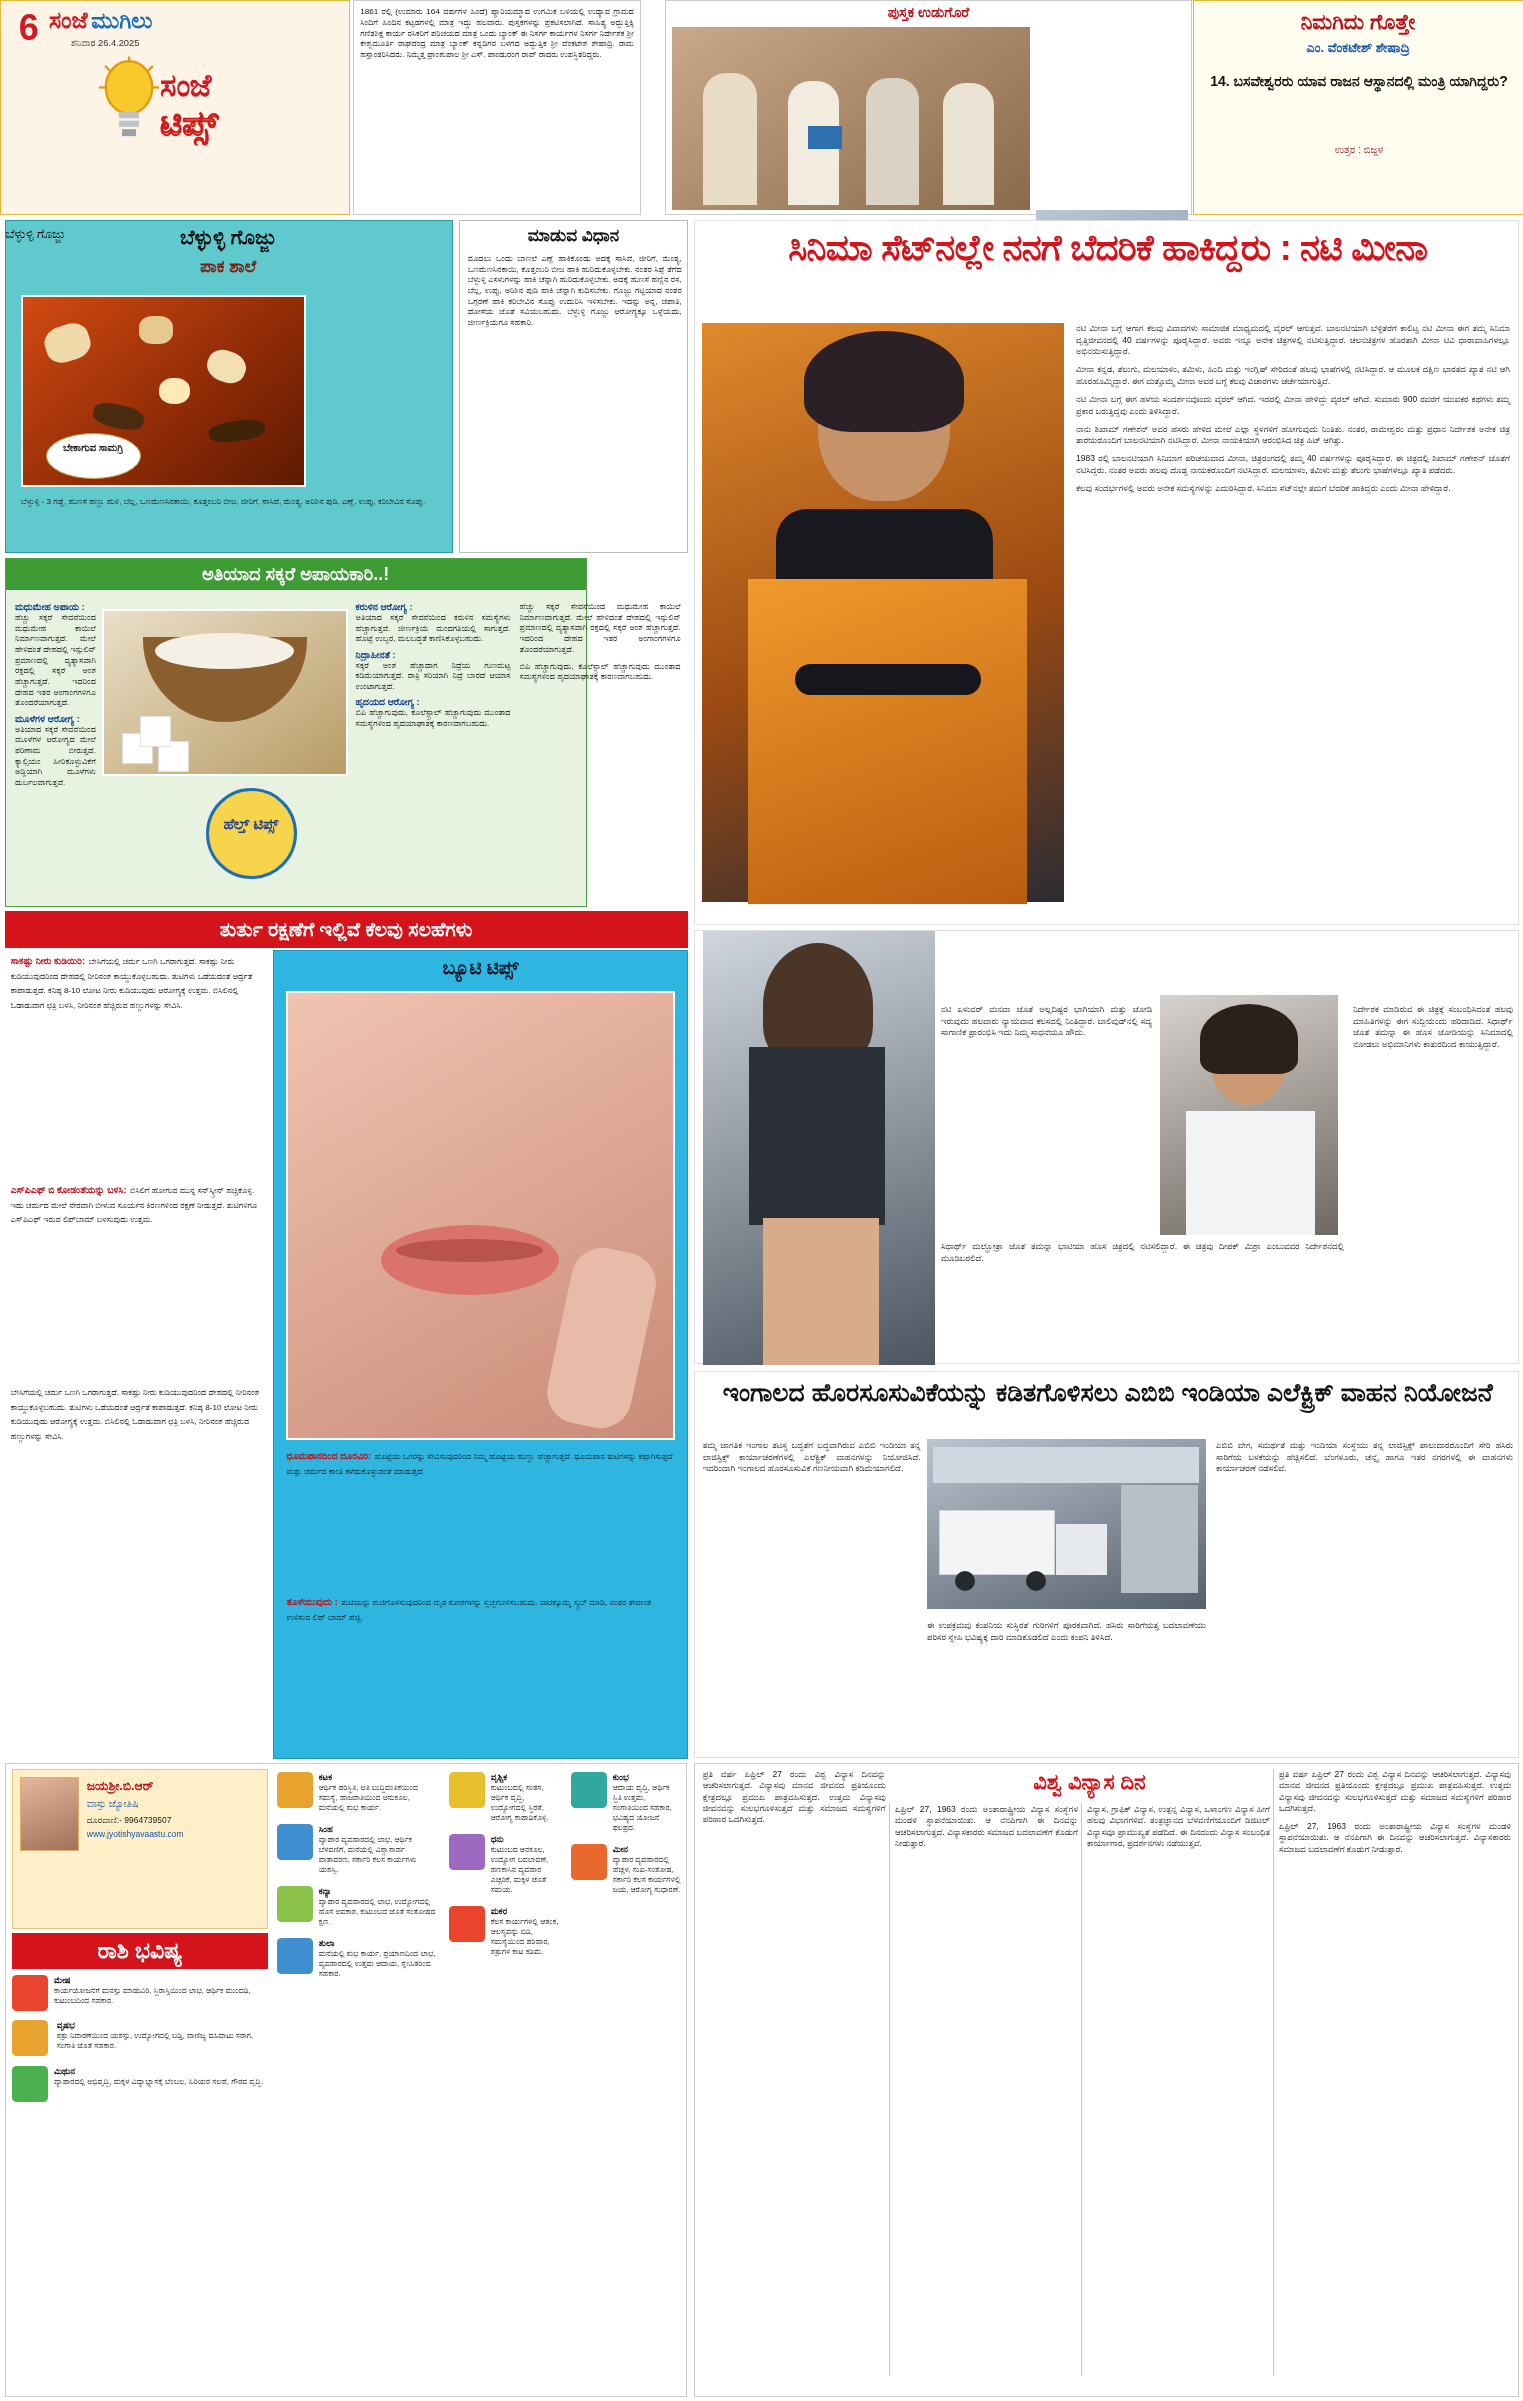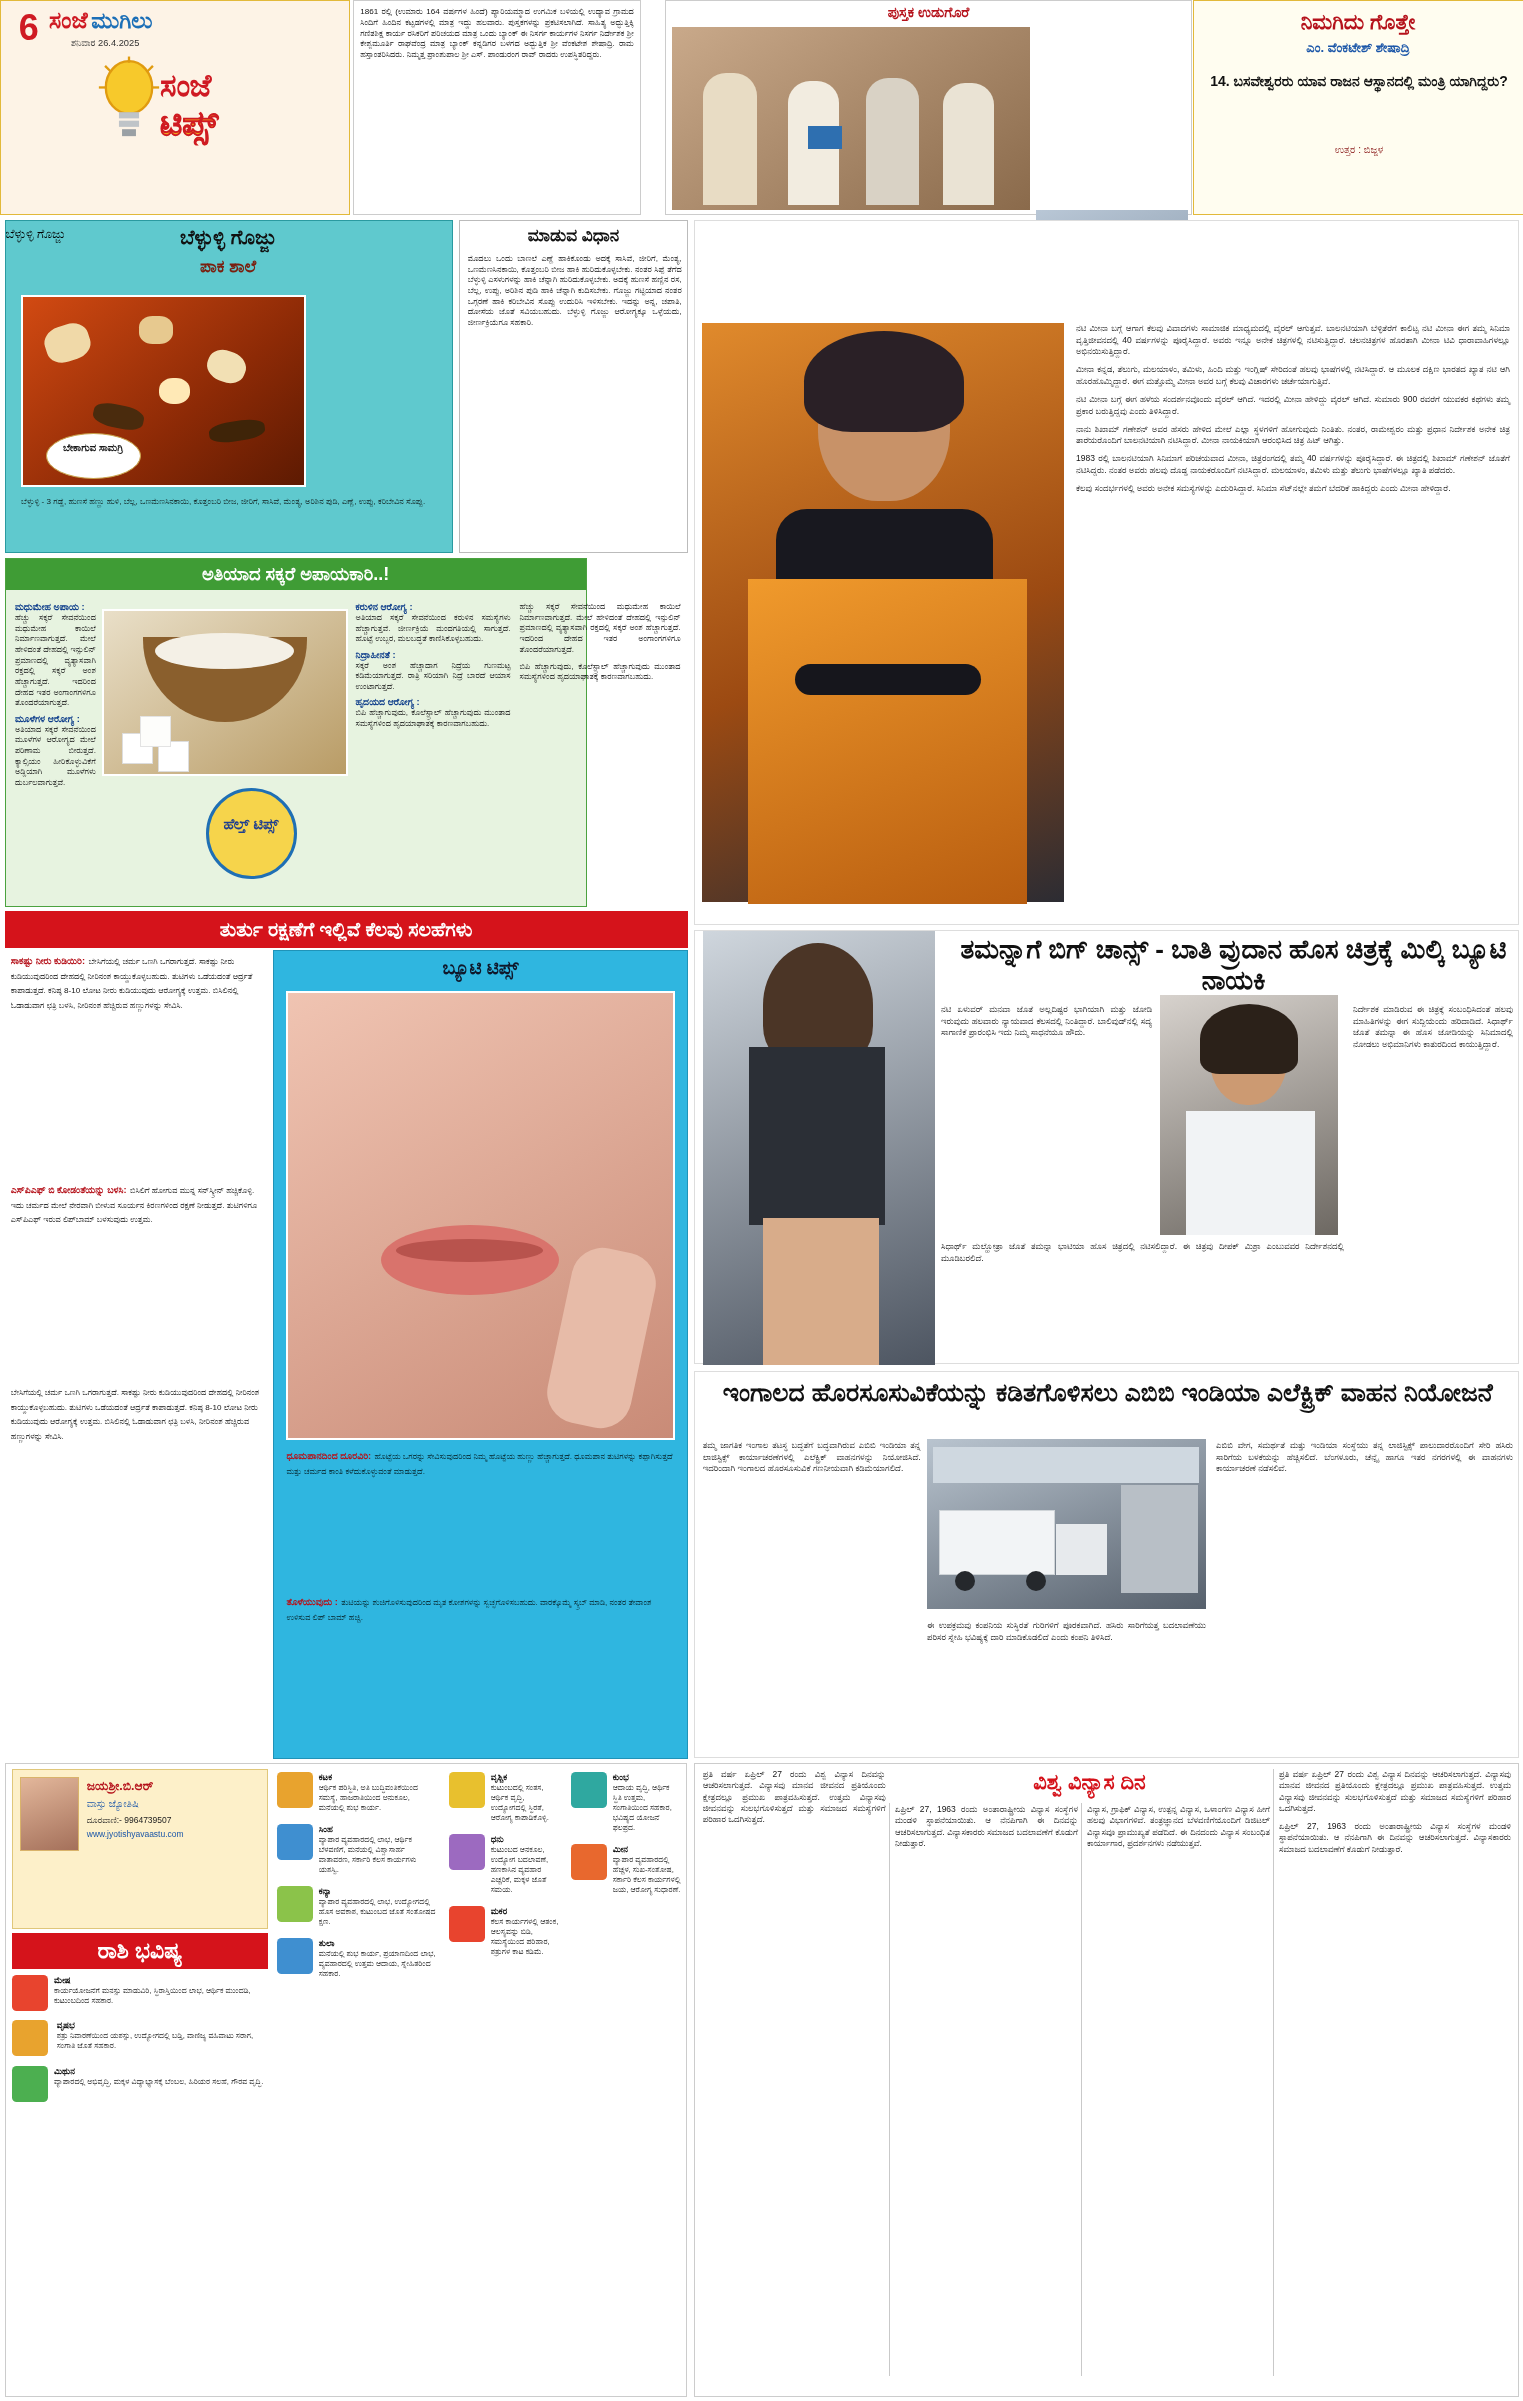--- a/index.html
+++ b/index.html
@@ -255,41 +255,41 @@
       <span class="sub-h-red">ಧೂಮಪಾನದಿಂದ ದೂರವಿರಿ:</span>
       <span class="tiny" style="color:#06242b;">ಹೊಟ್ಟೆಯ ಒಗರನ್ನು ಸೇವಿಸುವುದರಿಂದ ನಿಮ್ಮ ಹೊಟ್ಟೆಯ ಹುಣ್ಣು ಹೆಚ್ಚಾಗುತ್ತದೆ. ಧೂಮಪಾನ ತುಟಿಗಳನ್ನು ಕಪ್ಪಾಗಿಸುತ್ತದೆ ಮತ್ತು ಚರ್ಮದ ಕಾಂತಿ ಕಳೆದುಕೊಳ್ಳುವಂತೆ ಮಾಡುತ್ತದೆ.</span>
     </div>
     <div class="abs" style="left:12.4px;top:643px;width:389px;">
       <span class="sub-h-red">ತೊಳೆಯುವುದು :</span>
       <span class="tiny" style="color:#06242b;">ತುಟಿಯನ್ನು ಶುಚಿಗೊಳಿಸುವುದರಿಂದ ಮೃತ ಕೋಶಗಳನ್ನು ಸ್ವಚ್ಛಗೊಳಿಸಬಹುದು. ವಾರಕ್ಕೊಮ್ಮೆ ಸ್ಕ್ರಬ್ ಮಾಡಿ, ನಂತರ ತೇವಾಂಶ ಉಳಿಸುವ ಲಿಪ್ ಬಾಮ್ ಹಚ್ಚಿ.</span>
     </div>
   </div>
 
   <div class="abs sec-cinema">
+    <div class="abs cin-head" style="left:7.7px;top:6.2px;width:810px;">ಸಿನಿಮಾ ಸೆಟ್‌ನಲ್ಲೇ ನನಗೆ ಬೆದರಿಕೆ ಹಾಕಿದ್ದರು : ನಟಿ ಮೀನಾ</div>
 
     <div class="abs cin-photo">
       <div class="abs" style="left:116px;top:23px;width:132px;height:155px;background:#c89268;border-radius:50% 50% 45% 45%;"></div>
       <div class="abs" style="left:102px;top:7.7px;width:160px;height:101px;background:#2a2026;border-radius:50% 50% 30% 30%;"></div>
       <div class="abs" style="left:74px;top:186px;width:217px;height:201px;background:#18181f;border-radius:31px 31px 0 0;"></div>
       <div class="abs" style="left:46px;top:256px;width:279px;height:325px;background:linear-gradient(160deg,#f09a2c,#b85d10);"></div>
       <div class="abs" style="left:93px;top:341px;width:186px;height:31px;background:#16161c;border-radius:15.5px;"></div>
     </div>
 
     <div class="abs" style="left:381px;top:102px;width:434px;">
       <p class="body-col" style="margin:0 0 6.2px 0;">ನಟಿ ಮೀನಾ ಬಗ್ಗೆ ಆಗಾಗ ಕೆಲವು ವಿವಾದಗಳು ಸಾಮಾಜಿಕ ಮಾಧ್ಯಮದಲ್ಲಿ ವೈರಲ್ ಆಗುತ್ತವೆ. ಬಾಲನಟಿಯಾಗಿ ಬೆಳ್ಳಿತೆರೆಗೆ ಕಾಲಿಟ್ಟ ನಟಿ ಮೀನಾ ಈಗ ತಮ್ಮ ಸಿನಿಮಾ ವೃತ್ತಿಜೀವನದಲ್ಲಿ 40 ವರ್ಷಗಳನ್ನು ಪೂರೈಸಿದ್ದಾರೆ. ಅವರು ಇನ್ನೂ ಅನೇಕ ಚಿತ್ರಗಳಲ್ಲಿ ನಟಿಸುತ್ತಿದ್ದಾರೆ. ಚಲನಚಿತ್ರಗಳ ಹೊರತಾಗಿ ಮೀನಾ ಟಿವಿ ಧಾರಾವಾಹಿಗಳಲ್ಲೂ ಅಭಿನಯಿಸುತ್ತಿದ್ದಾರೆ.</p>
       <p class="body-col" style="margin:0 0 6.2px 0;">ಮೀನಾ ಕನ್ನಡ, ತೆಲುಗು, ಮಲಯಾಳಂ, ತಮಿಳು, ಹಿಂದಿ ಮತ್ತು ಇಂಗ್ಲಿಷ್ ಸೇರಿದಂತೆ ಹಲವು ಭಾಷೆಗಳಲ್ಲಿ ನಟಿಸಿದ್ದಾರೆ. ಆ ಮೂಲಕ ದಕ್ಷಿಣ ಭಾರತದ ಖ್ಯಾತ ನಟಿ ಆಗಿ ಹೊರಹೊಮ್ಮಿದ್ದಾರೆ. ಈಗ ಮತ್ತೊಮ್ಮೆ ಮೀನಾ ಅವರ ಬಗ್ಗೆ ಕೆಲವು ವಿಚಾರಗಳು ಚರ್ಚೆಯಾಗುತ್ತಿವೆ.</p>
       <p class="body-col" style="margin:0 0 6.2px 0;">ನಟಿ ಮೀನಾ ಬಗ್ಗೆ ಈಗ ಹಳೆಯ ಸಂದರ್ಶನವೊಂದು ವೈರಲ್ ಆಗಿದೆ. ಇದರಲ್ಲಿ ಮೀನಾ ಹೇಳಿದ್ದು ವೈರಲ್ ಆಗಿದೆ. ಸುಮಾರು 900 ರವರೆಗೆ ಯುವಕರ ಕಥೆಗಳು ತಮ್ಮ ಪ್ರಕಾರ ಬರುತ್ತಿದ್ದವು ಎಂದು ತಿಳಿಸಿದ್ದಾರೆ.</p>
       <p class="body-col" style="margin:0 0 6.2px 0;">ನಾನು ಶಿಖಾಮ್ ಗಣೇಶನ್ ಅವರ ಹೆಸರು ಹೇಳಿದ ಮೇಲೆ ಎಲ್ಲಾ ಸ್ಥಳಗಳಿಗೆ ಹೋಗುವುದು ನಿಂತಿತು. ನಂತರ, ರಾಮೇಶ್ವರಂ ಮತ್ತು ಪ್ರಧಾನ ನಿರ್ದೇಶಕ ಅನೇಕ ಚಿತ್ರ ತಾರೆಯರೊಂದಿಗೆ ಬಾಲನಟಿಯಾಗಿ ನಟಿಸಿದ್ದಾರೆ. ಮೀನಾ ನಾಯಕಿಯಾಗಿ ಆರಂಭಿಸಿದ ಚಿತ್ರ ಹಿಟ್ ಆಗಿತ್ತು.</p>
       <p class="body-col" style="margin:0 0 6.2px 0;">1983 ರಲ್ಲಿ ಬಾಲನಟಿಯಾಗಿ ಸಿನಿಮಾಗೆ ಪರಿಚಯವಾದ ಮೀನಾ, ಚಿತ್ರರಂಗದಲ್ಲಿ ತಮ್ಮ 40 ವರ್ಷಗಳನ್ನು ಪೂರೈಸಿದ್ದಾರೆ. ಈ ಚಿತ್ರದಲ್ಲಿ ಶಿಖಾಮ್ ಗಣೇಶನ್ ಜೊತೆಗೆ ನಟಿಸಿದ್ದರು. ನಂತರ ಅವರು ಹಲವು ದೊಡ್ಡ ನಾಯಕರೊಂದಿಗೆ ನಟಿಸಿದ್ದಾರೆ. ಮಲಯಾಳಂ, ತಮಿಳು ಮತ್ತು ತೆಲುಗು ಭಾಷೆಗಳಲ್ಲೂ ಖ್ಯಾತಿ ಪಡೆದರು.</p>
       <p class="body-col" style="margin:0;">ಕೆಲವು ಸಂದರ್ಭಗಳಲ್ಲಿ ಅವರು ಅನೇಕ ಸಮಸ್ಯೆಗಳನ್ನು ಎದುರಿಸಿದ್ದಾರೆ. ಸಿನಿಮಾ ಸೆಟ್‌ನಲ್ಲೇ ತಮಗೆ ಬೆದರಿಕೆ ಹಾಕಿದ್ದರು ಎಂದು ಮೀನಾ ಹೇಳಿದ್ದಾರೆ.</p>
     </div>
   </div>
 
   <div class="abs sec-tam">
-    <div class="abs tam-head" style="left:256px;top:3.1px;width:565px;">ತಮನ್ನಾಗೆ ಬಿಗ್ ಚಾನ್ಸ್ - ಬಾತಿ ವ್ರುದಾನ ಹೊಸ ಚಿತ್ರಕ್ಕೆ ಮಿಲ್ಕಿ ಬ್ಯೂಟಿ ನಾಯಕಿ</div>
 
     <div class="abs tam-photo1">
       <div class="abs" style="left:74px;top:23px;width:81px;height:93px;background:#d6a884;border-radius:50%;"></div>
       <div class="abs" style="left:60px;top:12.4px;width:110px;height:124px;background:#4b3526;border-radius:60% 60% 40% 40%;"></div>
       <div class="abs" style="left:46px;top:116px;width:136px;height:178px;background:#2b2f36;"></div>
       <div class="abs" style="left:60px;top:287px;width:116px;height:147px;background:#d8ac8a;"></div>
     </div>
 
     <div class="abs tam-photo2">
       <div class="abs" style="left:50px;top:18.6px;width:77px;height:91px;background:#cc9a72;border-radius:48%;"></div>

